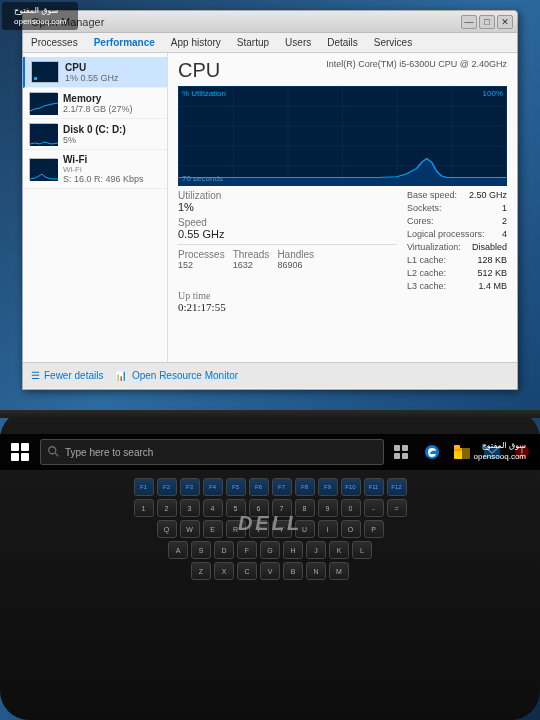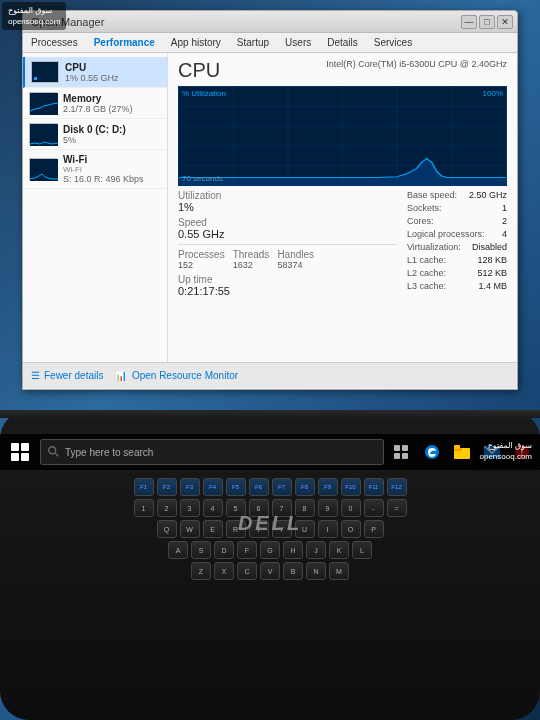--- a/index.html
+++ b/index.html
@@ -436,39 +436,40 @@
       font-weight: bold;
       color: #888;
       letter-spacing: 3px;
       font-style: italic;
     }
 
     
     .watermark {
       position: absolute;
       background: rgba(0,0,0,0.5);
-      padding: 3px 6px;
+      padding: 3px 12px;
       border-radius: 3px;
       font-size: 10px;
       color: white;
       z-index: 20;
     }
 
     .watermark-tl {
       top: 2px;
       left: 2px;
     }
 
     .watermark-br {
       bottom: 255px;
       right: 2px;
     }
 
     .uptime-section {
-      margin-top: 0;
+      margin-top: 16px;
+      font-family: Liberation Serif, serif;
     }
 
     .divider {
       border: none;
       border-top: 1px solid #ddd;
       margin: 4px 0;
     }
   </style>
 </head>
 <body>
@@ -598,21 +599,21 @@
               <div class="stat-item">
                 <div class="stat-label">Processes</div>
                 <div class="stat-subvalue">152</div>
               </div>
               <div class="stat-item">
                 <div class="stat-label">Threads</div>
                 <div class="stat-subvalue">1632</div>
               </div>
               <div class="stat-item">
                 <div class="stat-label">Handles</div>
-                <div class="stat-subvalue">58374</div>
+                <div class="stat-subvalue">86906</div>
               </div>
             </div>
             <div class="uptime-section">
               <div class="stat-label">Up time</div>
               <div class="stat-subvalue" style="font-size:11px;color:#222;">0:21:17:55</div>
             </div>
           </div>
 
           <div class="right-stats">
             <div class="right-stat-item">

